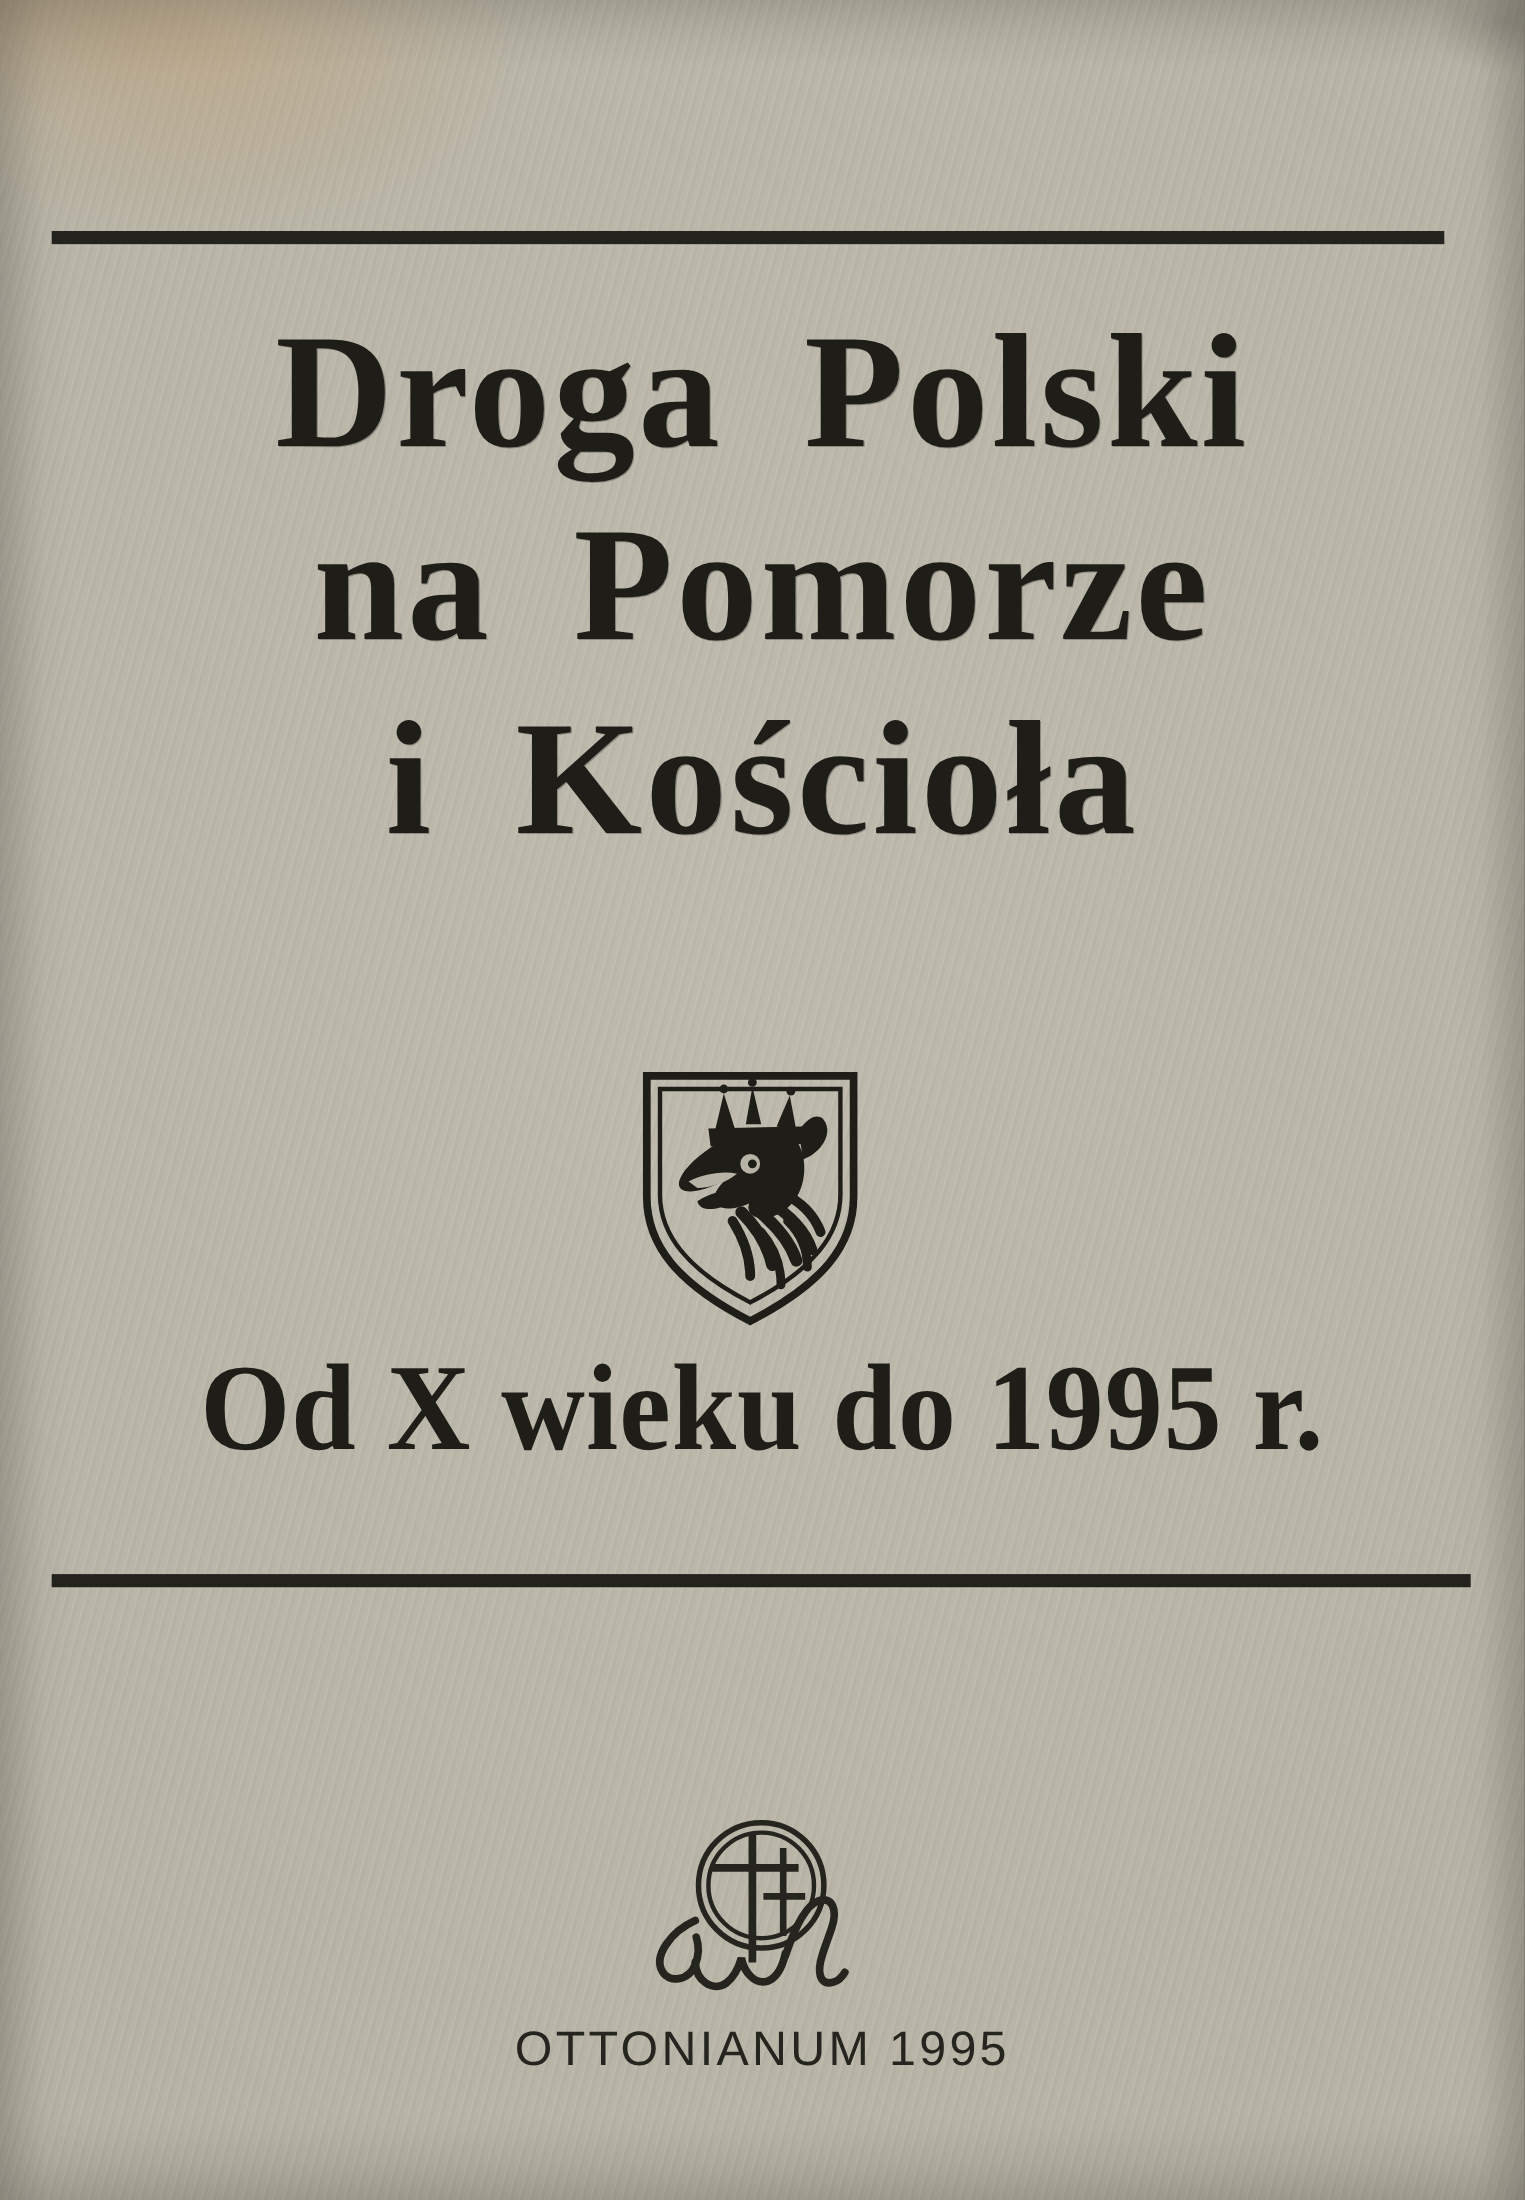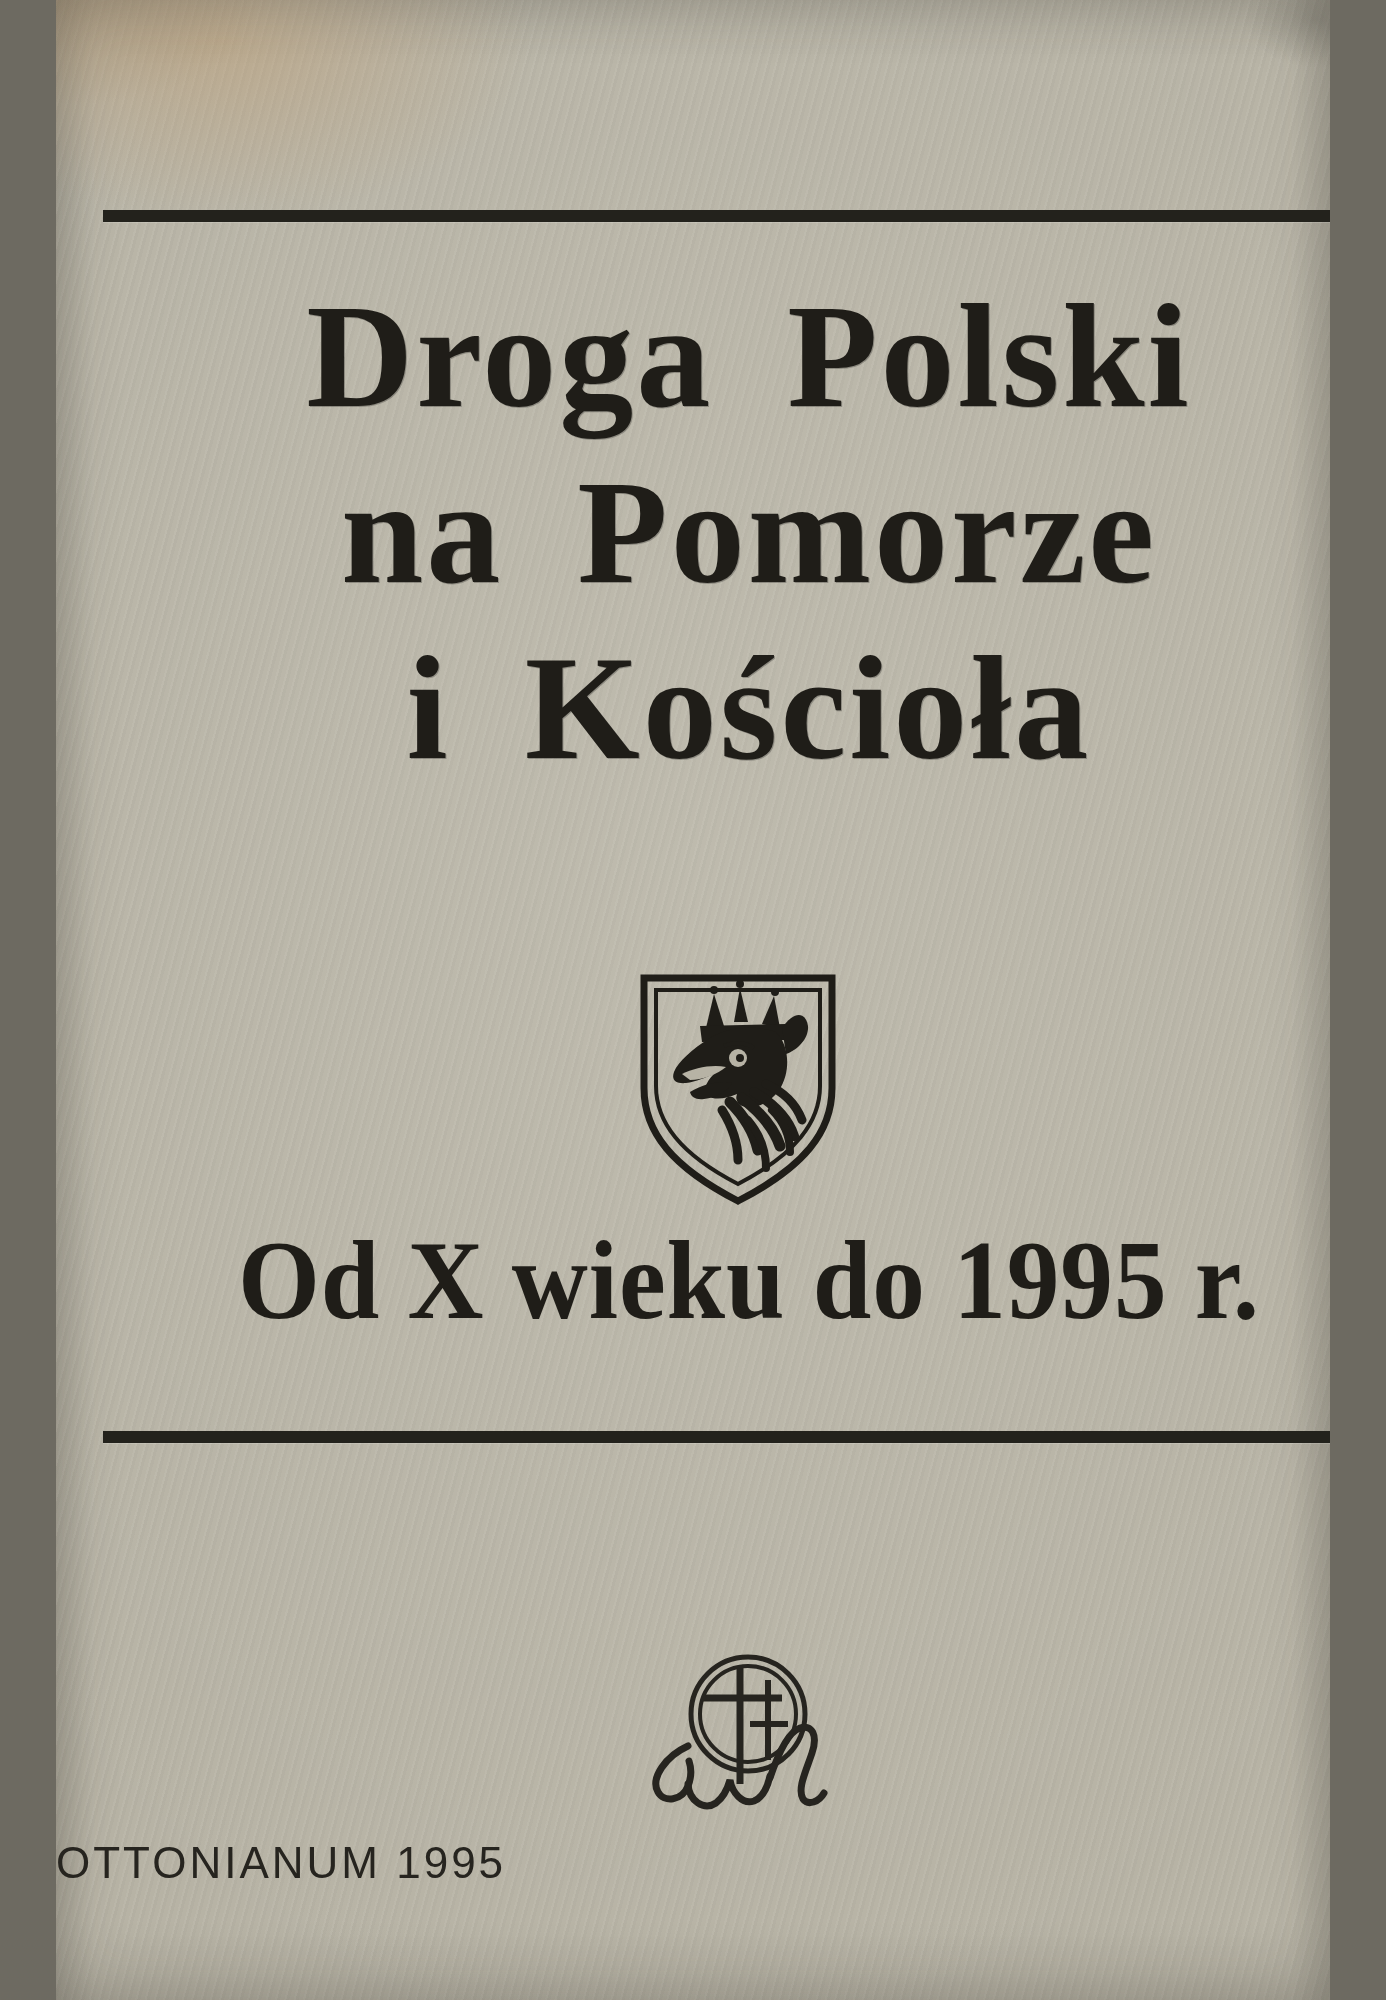--- a/index.html
+++ b/index.html
@@ -1,18 +1,18 @@
 <!DOCTYPE html>
 <html><head>
 <meta charset="utf-8">
 <style>
   html,body{margin:0;padding:0;background:#6d6a61;}
   .cover{
     position:relative;
-    width:1274px;height:2000px;
+    width:1386px;height:2000px;
     margin:0 auto;
     overflow:hidden;
     background-color:#b7b3a5;
     background-image:
       radial-gradient(ellipse 430px 250px at 13% 2%, rgba(190,156,112,0.45), rgba(190,156,112,0) 72%),
       radial-gradient(ellipse 260px 140px at 1% 0%, rgba(140,120,92,0.35), rgba(140,120,92,0) 75%),
       radial-gradient(ellipse 90px 60px at 99% 1%, rgba(90,88,80,0.30), rgba(90,88,80,0) 80%),
       radial-gradient(ellipse 1100px 1500px at 48% 42%, rgba(255,255,248,0.10), rgba(255,255,248,0) 85%),
       linear-gradient(90deg, rgba(40,38,32,0.10) 0%, rgba(40,38,32,0) 3%, rgba(40,38,32,0) 97%, rgba(40,38,32,0.12) 100%),
       linear-gradient(0deg, rgba(40,38,32,0.08) 0%, rgba(40,38,32,0) 4%, rgba(40,38,32,0) 97%, rgba(40,38,32,0.06) 100%),
@@ -68,20 +68,21 @@
     color:#1f1d18;
   }
   .monogram{
     position:absolute;
     left:570px;top:1634px;
     width:244px;height:200px;
   }
   .imprint{
     position:absolute;
     left:0;top:1838px;width:1386px;
+    text-align:center;
     font-family:"Liberation Sans", sans-serif;
     font-size:44px;
     letter-spacing:3px;
     color:#26241f;
   }
 </style>
 </head>
 <body>
 
 <div class="cover">

